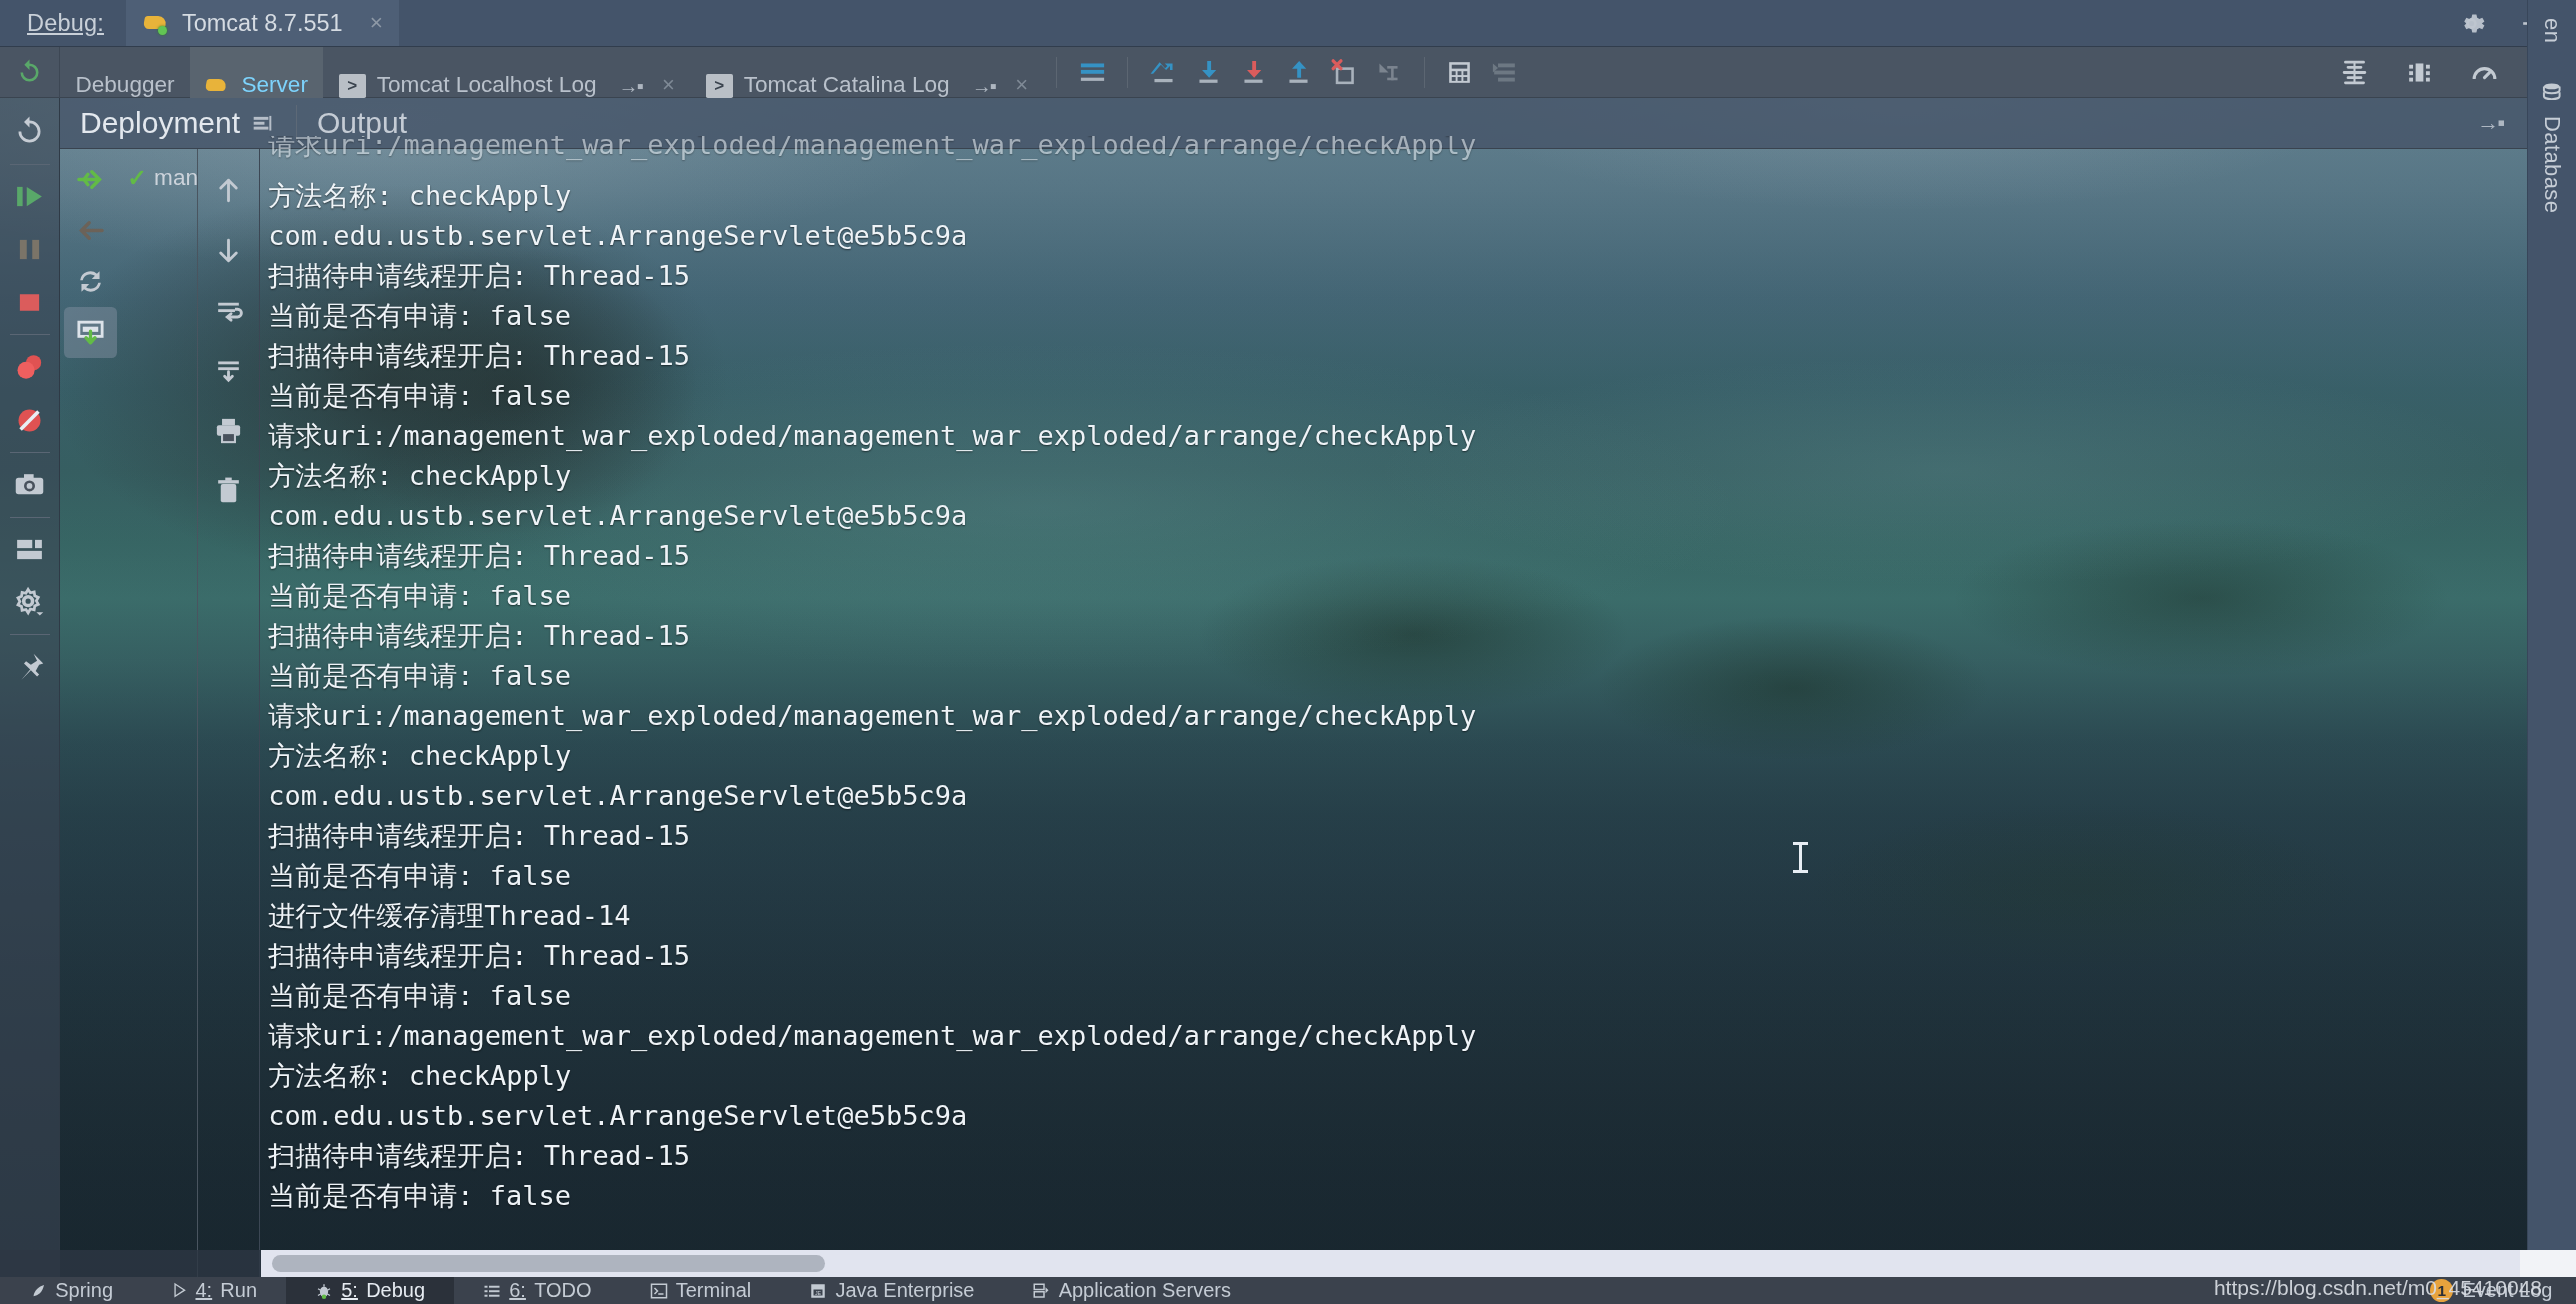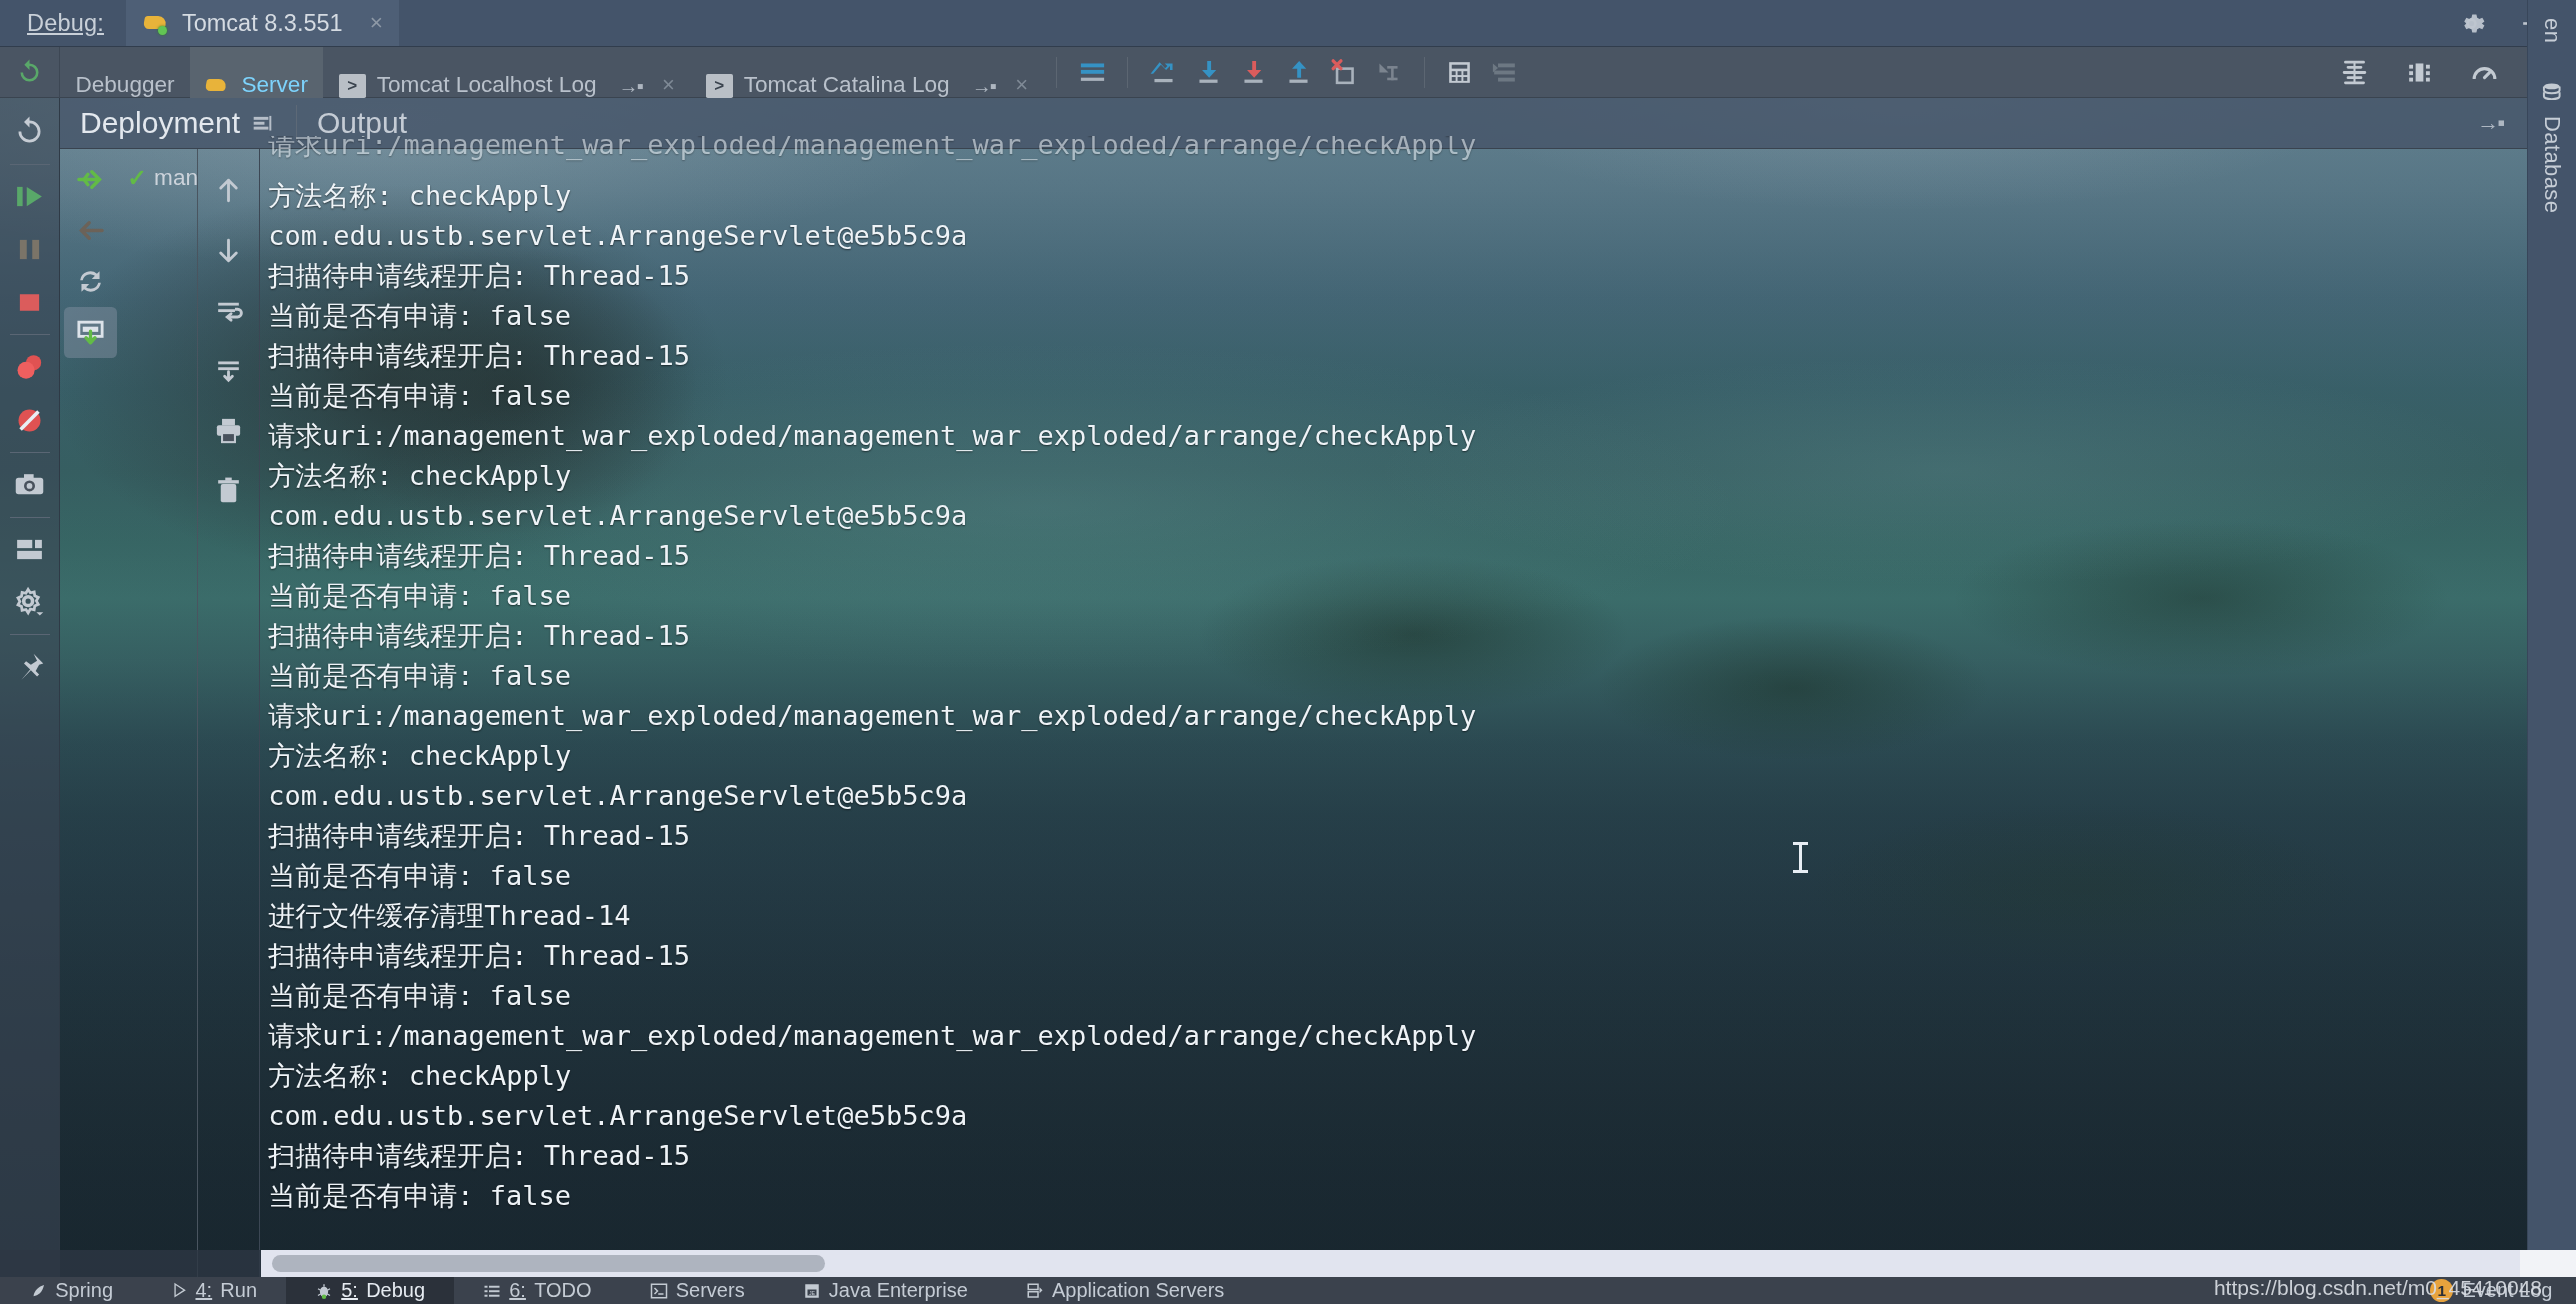--- a/index.html
+++ b/index.html
@@ -222,21 +222,21 @@
 <body>
 
 <div id="app">
 
   <div class="photo"></div>
 
   <div class="titlebar">
     <div class="tb-label">Debug:</div>
     <div class="tb-tab">
       <span class="cat"></span>
-      <span>Tomcat 8.3.551</span>
+      <span>Tomcat 8.7.551</span>
       <span class="tb-close">×</span>
     </div>
     <div class="tb-right">
       <span class="tb-ico">
         <svg width="31" height="31" viewBox="0 0 24 24">
             <path fill="#d2d8df" d="M12 8a4 4 0 100 8 4 4 0 000-8zm0 6a2 2 0 110-4 2 2 0 010 4z"></path>
             <path fill="#d2d8df" d="M20 12l2-1.6-1.6-2.8-2.4.9a7 7 0 00-1.6-.95L15.8 5h-3.2l-.6 2.55c-.57.23-1.1.55-1.6.95l-2.4-.9L6.4 10.4 8 12l-1.6 1.6 1.6 2.8 2.4-.9c.5.4 1.03.72 1.6.95l.6 2.55h3.2l.6-2.55c.57-.23 1.1-.55 1.6-.95l2.4.9 1.6-2.8L20 12z" opacity=".95"></path>
           </svg>
       </span>
       <span class="tb-ico">
@@ -659,21 +659,21 @@
     </div>
 
     <div class="sitem">
       <span>
         <svg width="18" height="18" viewBox="0 0 24 24">
             <rect x="2" y="3" width="20" height="18" fill="none" stroke="#c3cad2" stroke-width="2"></rect>
             <path d="M6 8l4 4-4 4" stroke="#c3cad2" stroke-width="2" fill="none"></path>
             <rect x="11" y="15" width="7" height="2" fill="#c3cad2"></rect>
           </svg>
       </span>
-      <span>Servers</span>
+      <span>Terminal</span>
     </div>
 
     <div class="sitem">
       <span>
         <svg width="18" height="18" viewBox="0 0 24 24" style="font-size:22px">
             <rect x="3" y="3" width="18" height="18" fill="#c3cad2"></rect>
             <rect x="6" y="10" width="12" height="8" fill="#3b424d"></rect>
             <text x="12" y="17" font-size="7" fill="#c3cad2" text-anchor="middle" font-family="Liberation Sans">JE</text>
           </svg>
       </span>

